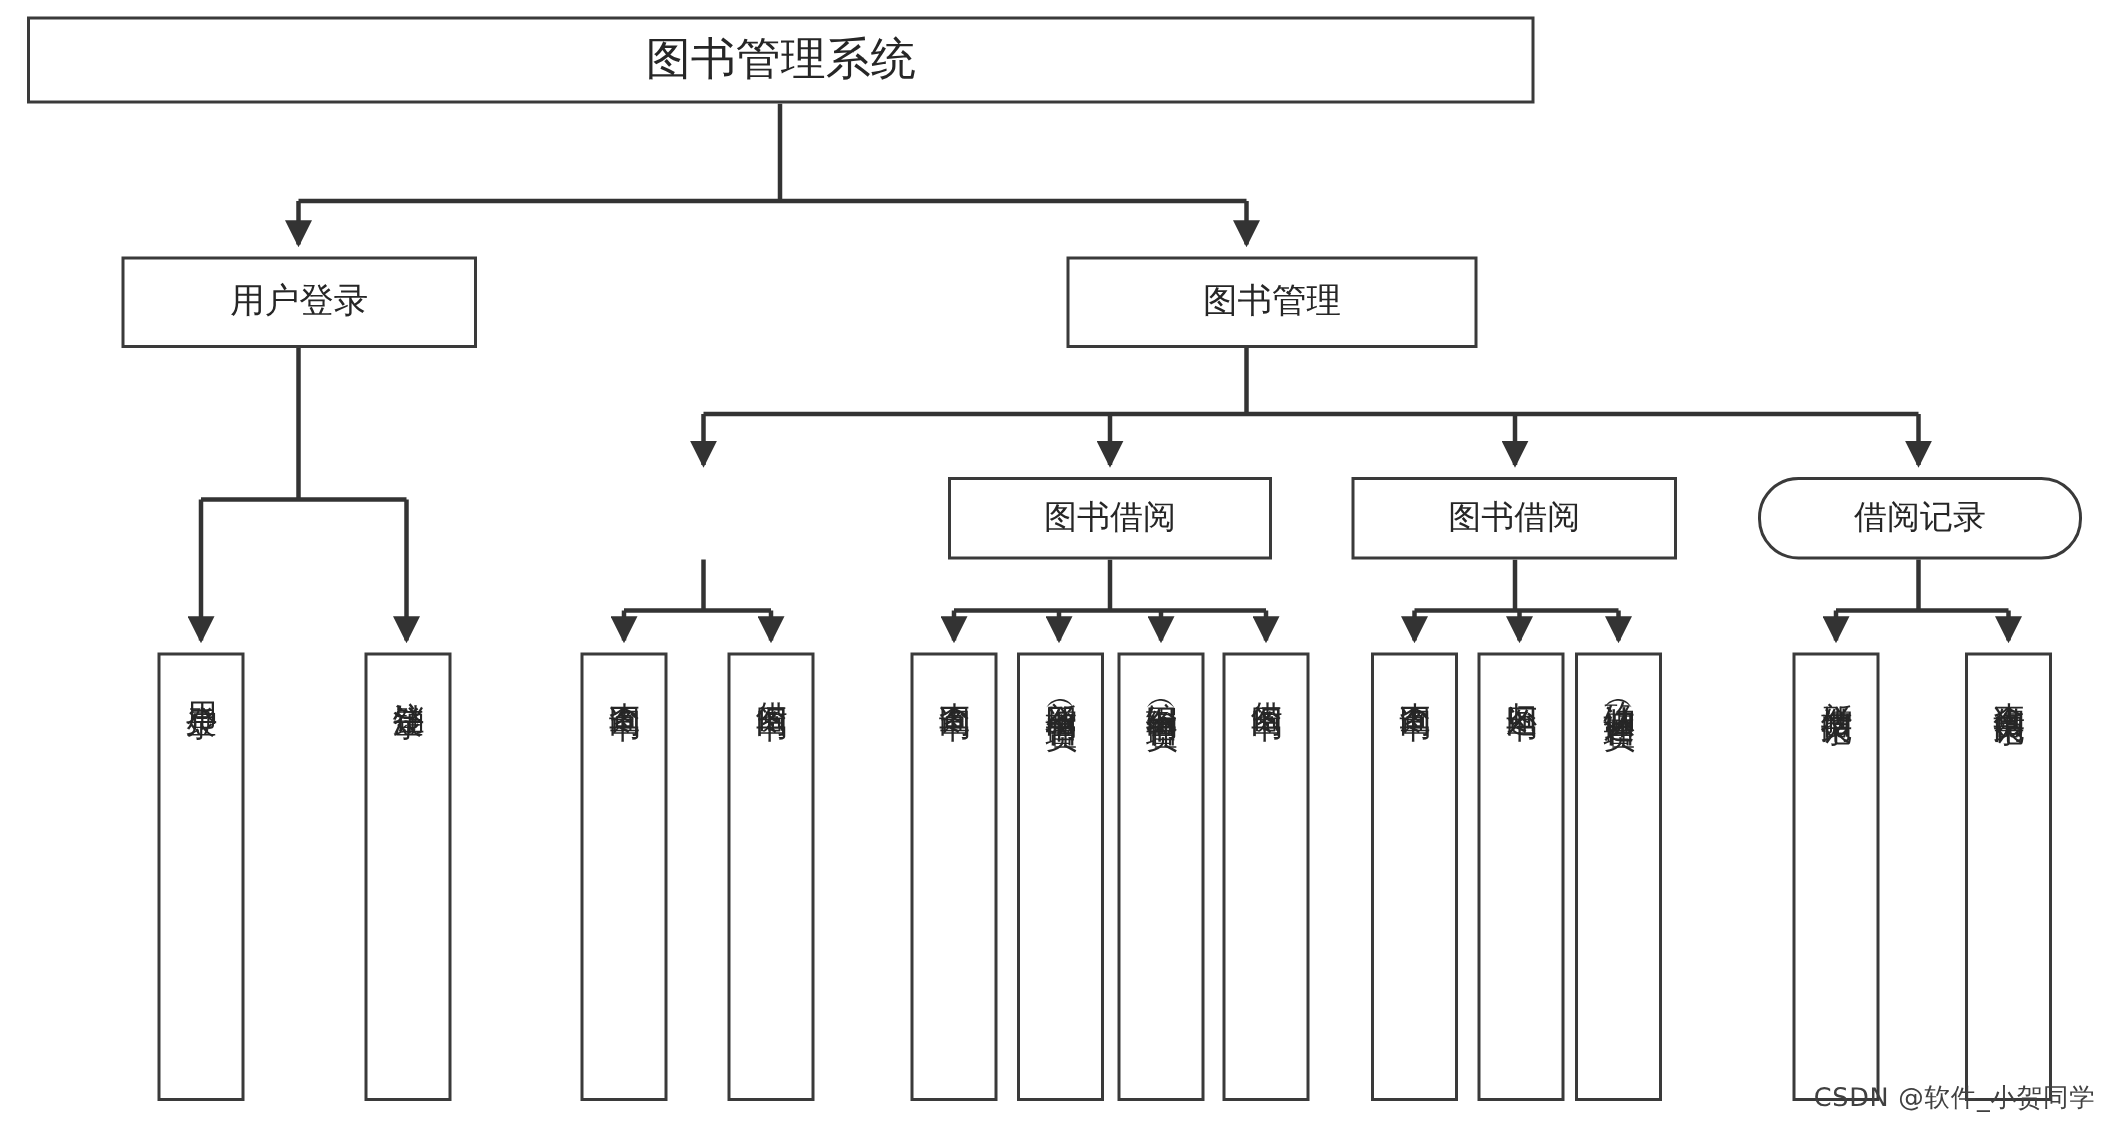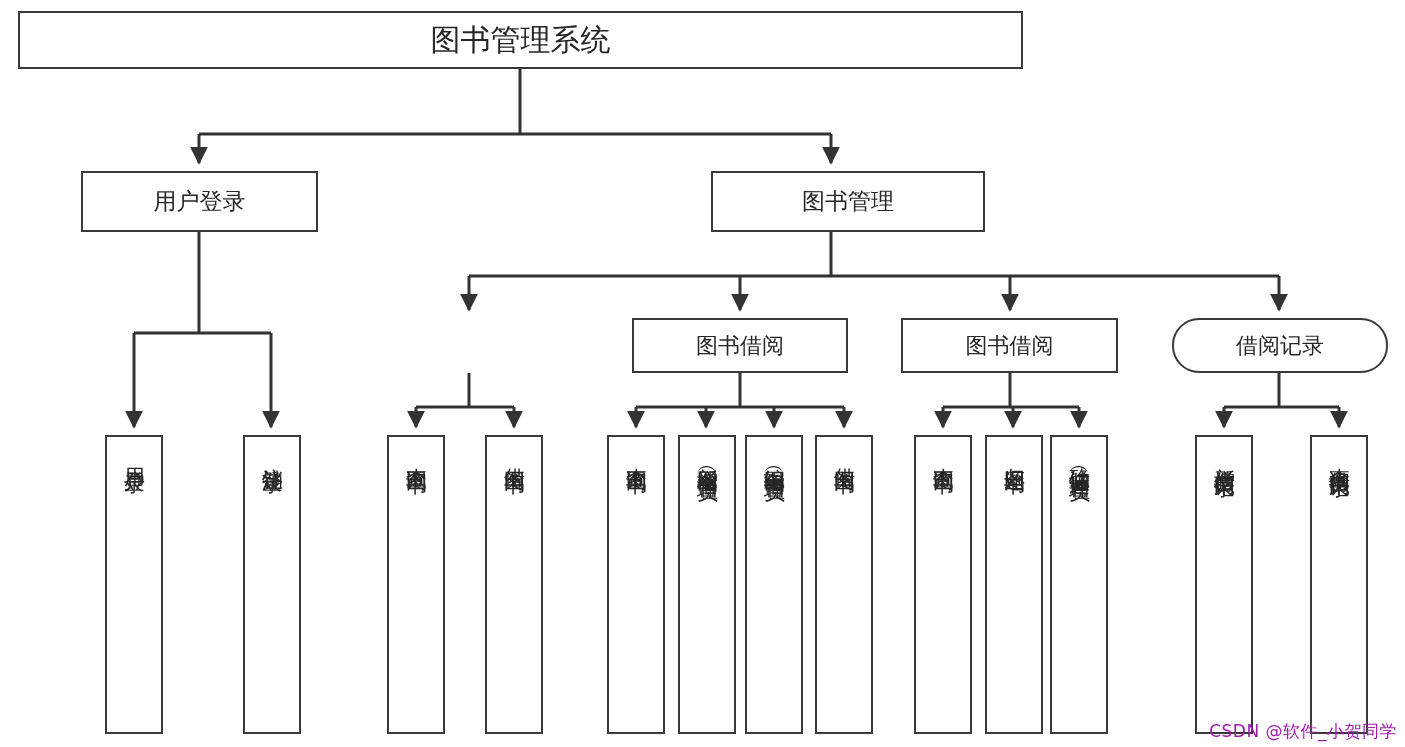--- a/index.html
+++ b/index.html
@@ -58,21 +58,21 @@
     text-orientation: upright;
     letter-spacing: 2px;
     line-height: 1;
     white-space: nowrap;
   }
   #watermark {
     position: absolute;
     right: 8px;
     bottom: 4px;
     font-size: 17px;
-    color: #a21caf;
+    color: #404040;
     letter-spacing: 0.5px;
     white-space: nowrap;
     font-family: "DejaVu Sans", "Liberation Sans", sans-serif;
   }
 </style>
 </head>
 <body>
 
 <div id="canvas">
 

